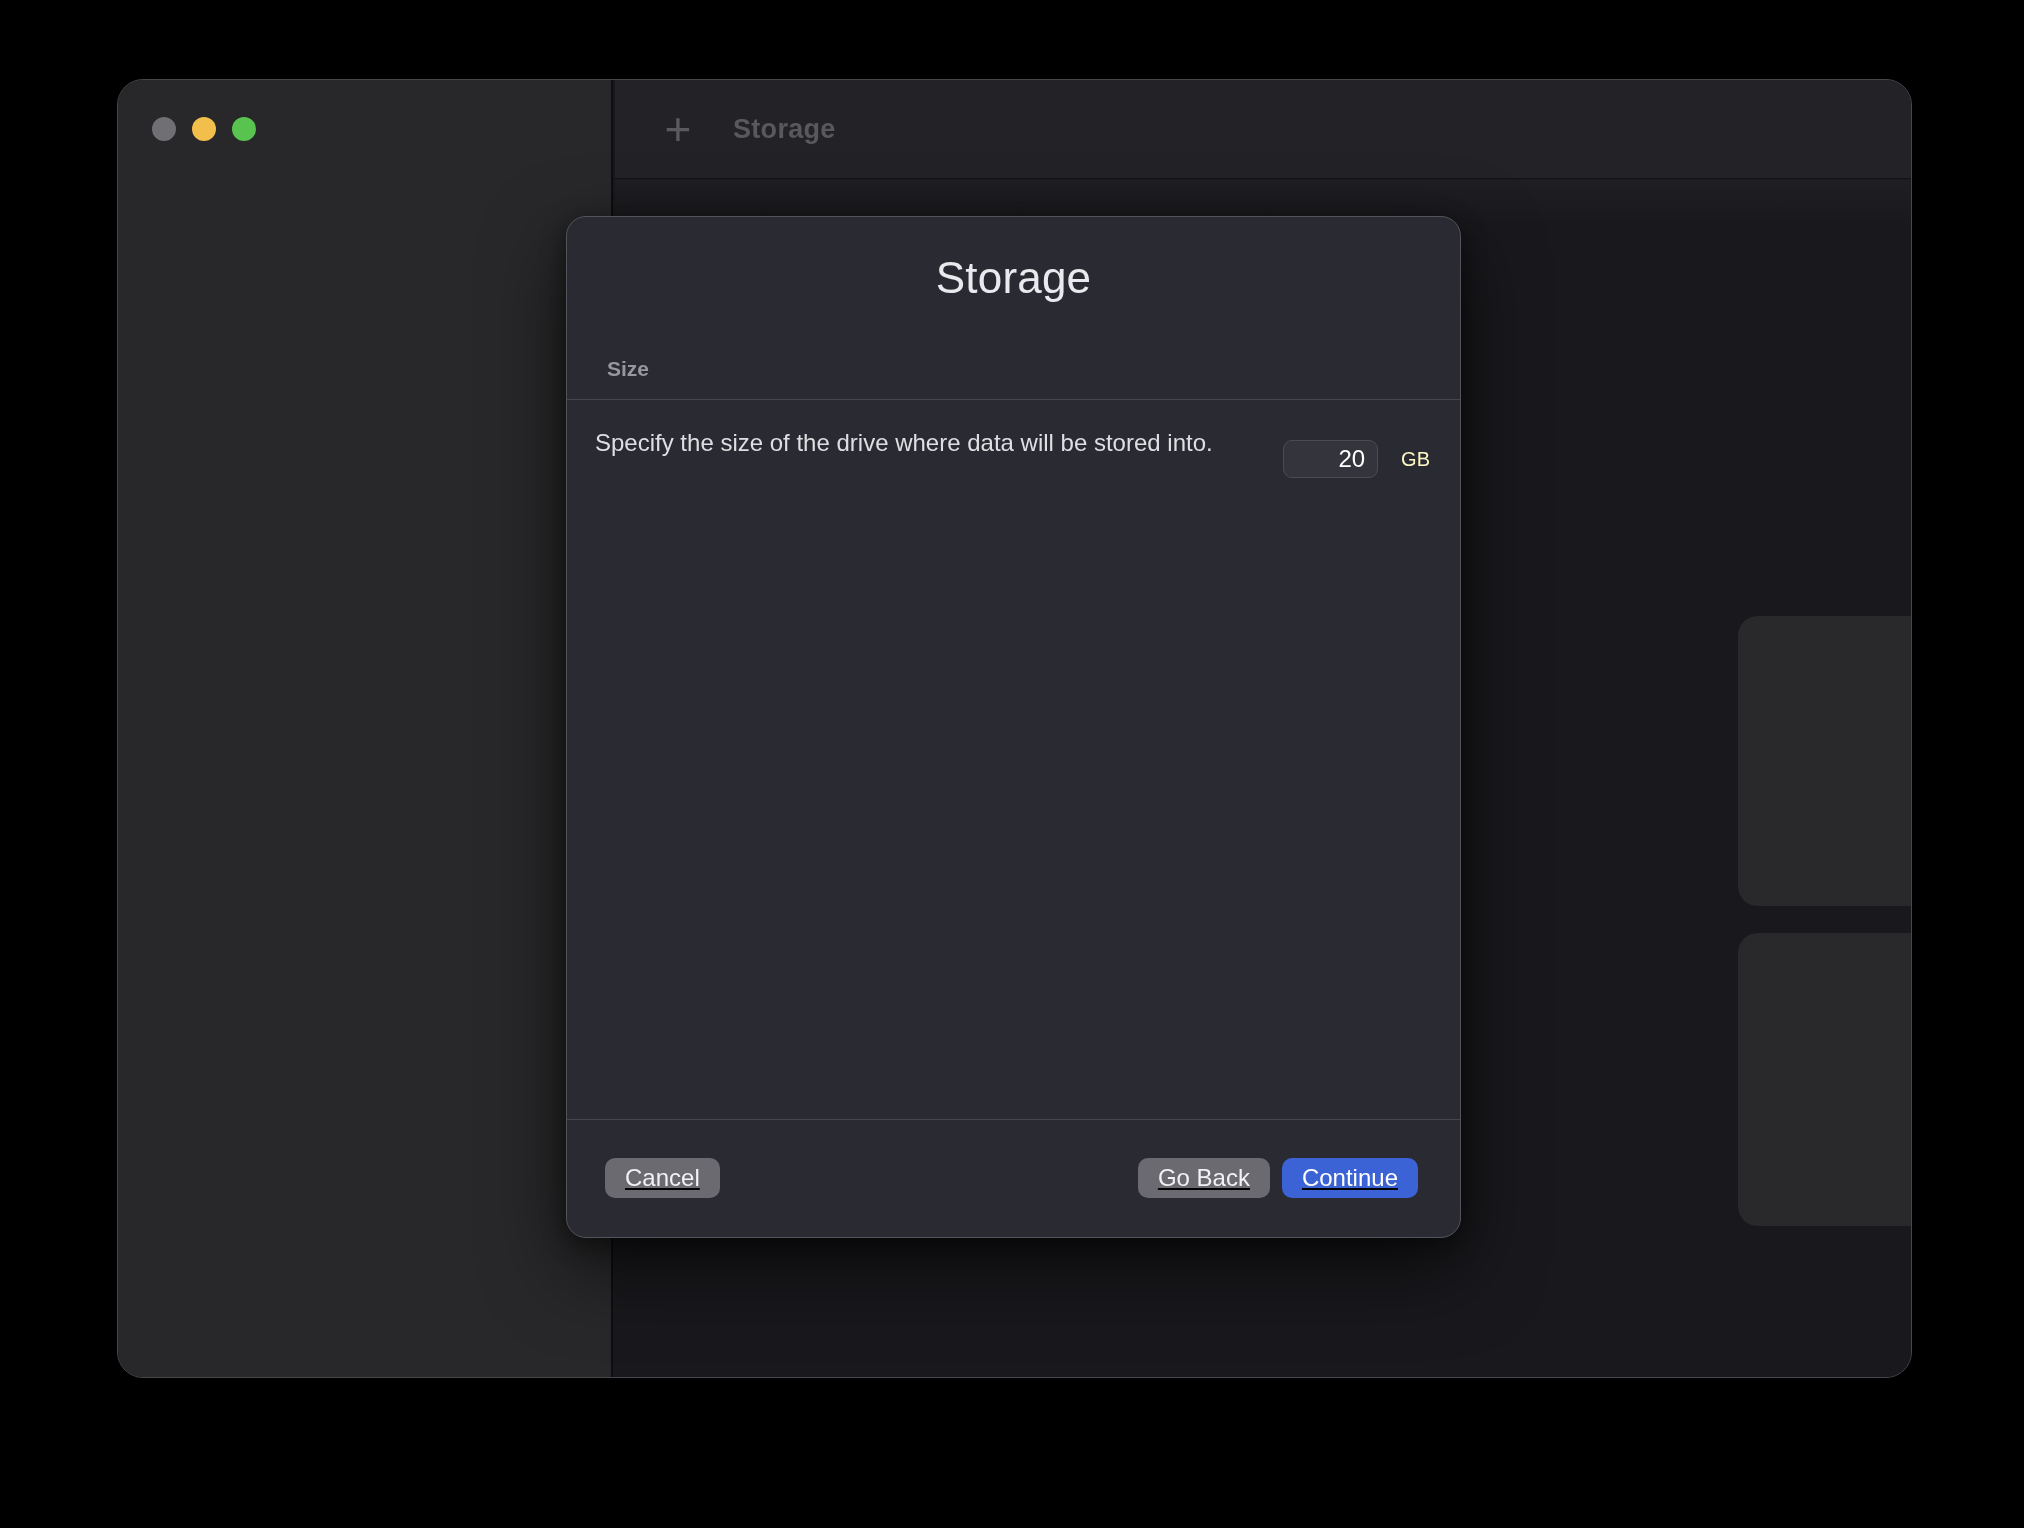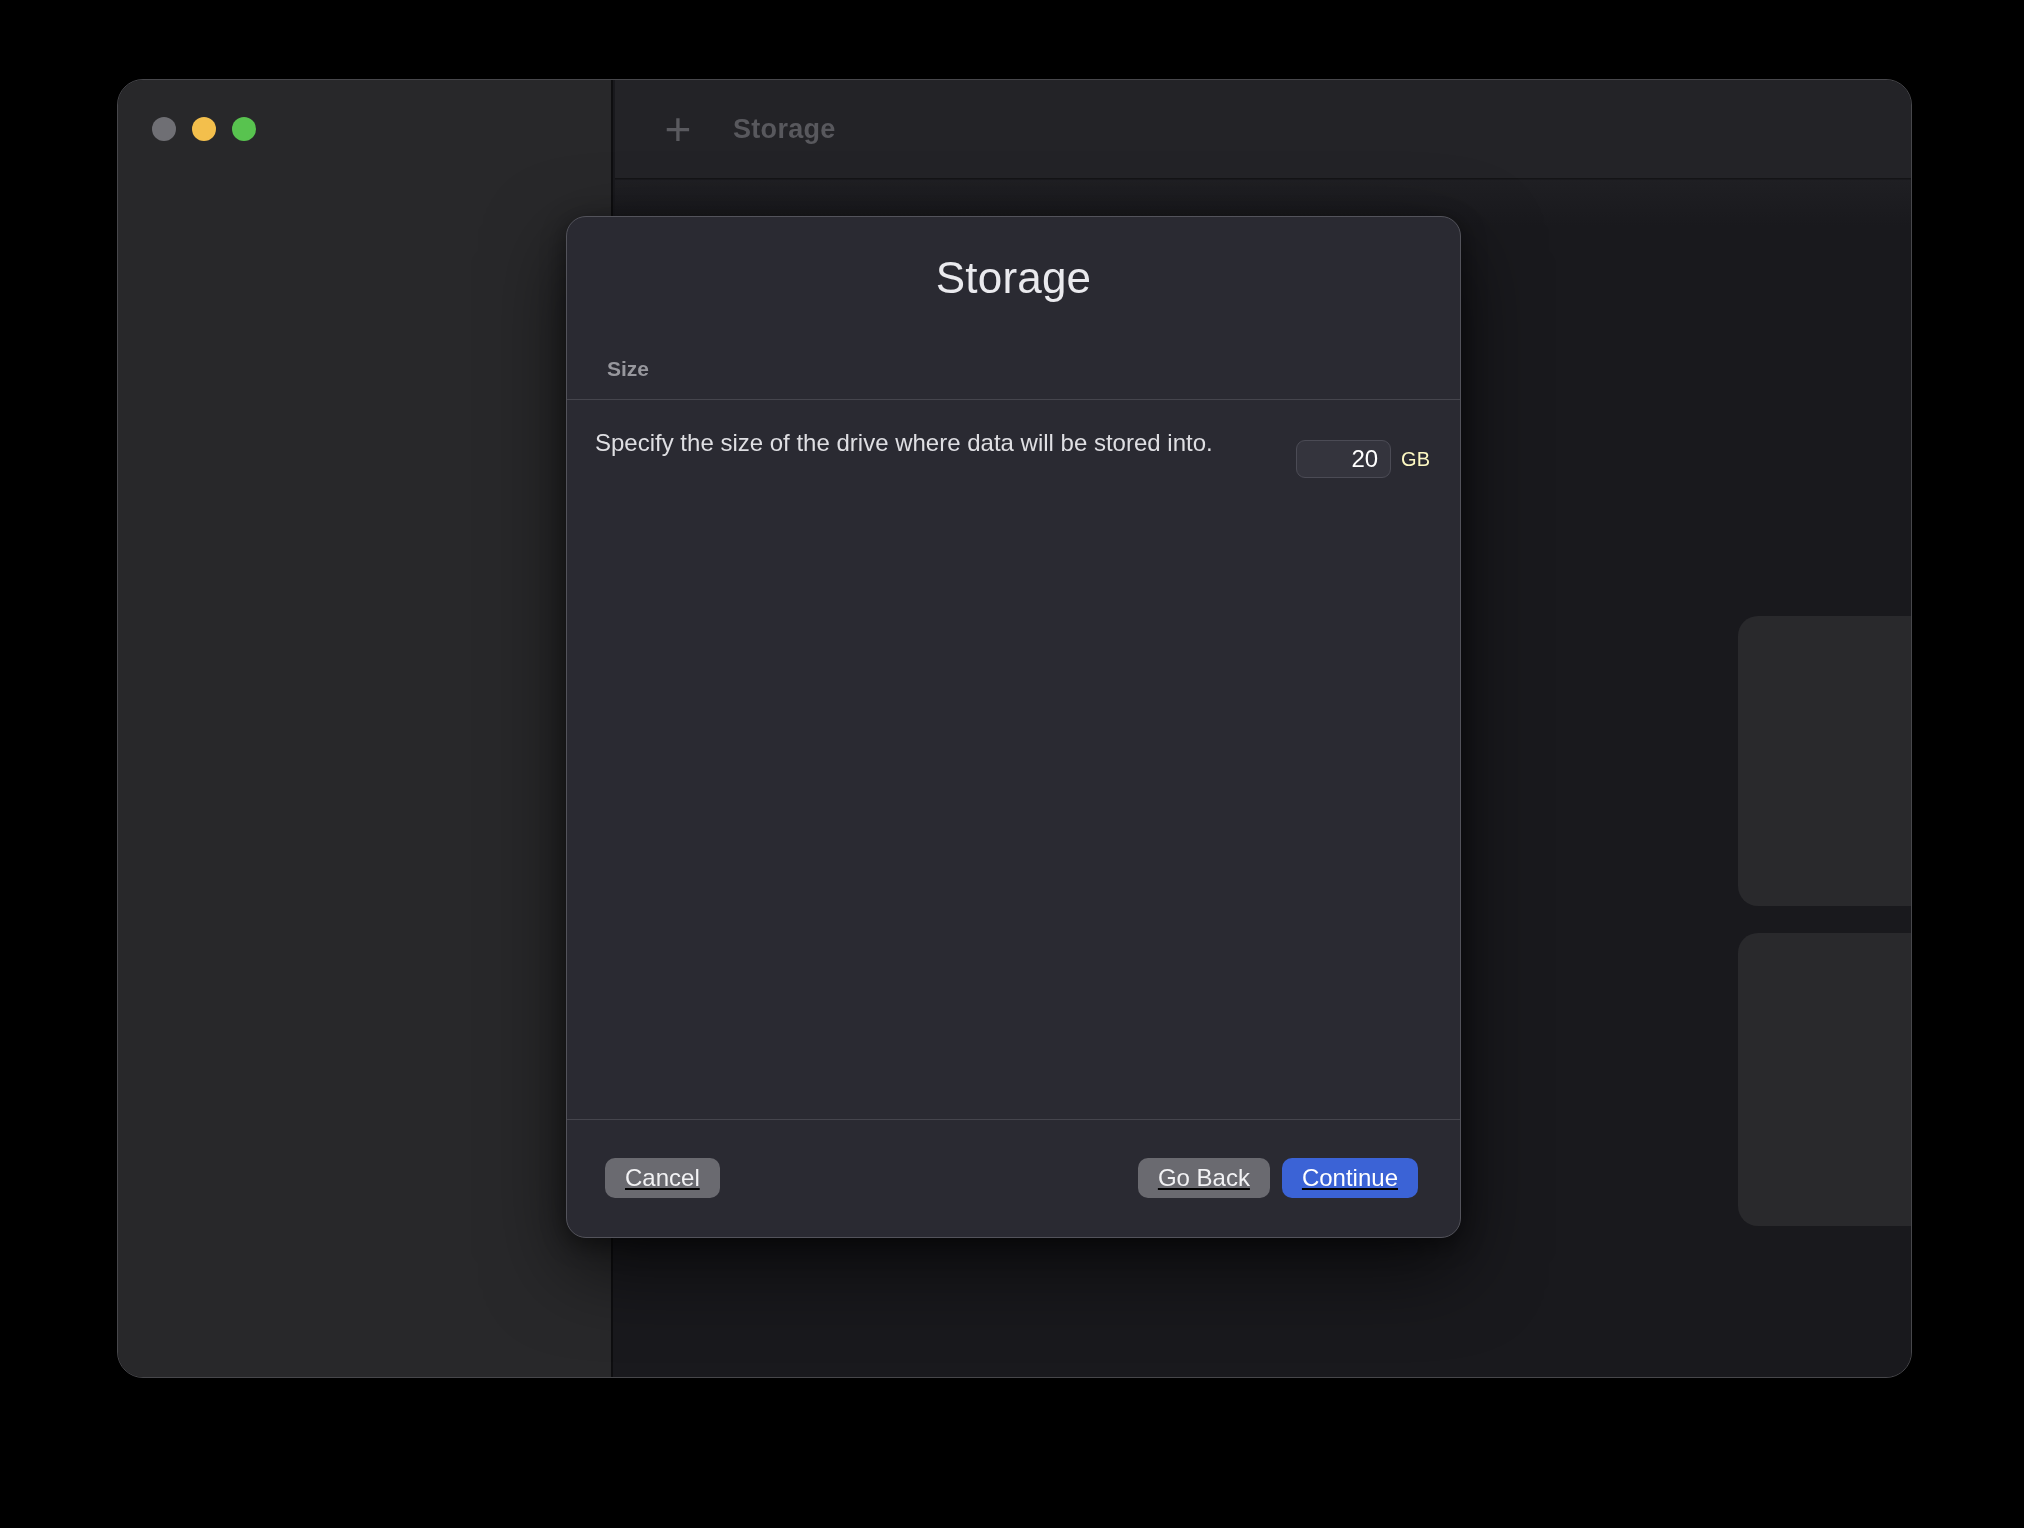--- a/index.html
+++ b/index.html
@@ -122,21 +122,21 @@
     width: 620px;
     color: #dfdfe3;
     font-size: 24px;
     line-height: 35px;
   }
   .dlg-field-group {
     position: absolute;
     top: 223px; right: 30px;
     display: flex;
     align-items: center;
-    gap: 10px;
+    gap: 23px;
   }
   .size-input {
     width: 95px; height: 38px;
     background: #34343d;
     border: 1.5px solid #4b4b55;
     border-radius: 9px;
     color: #ffffff;
     font-size: 24px;
     font-family: "Liberation Sans", "DejaVu Sans", sans-serif;
     text-align: right;

